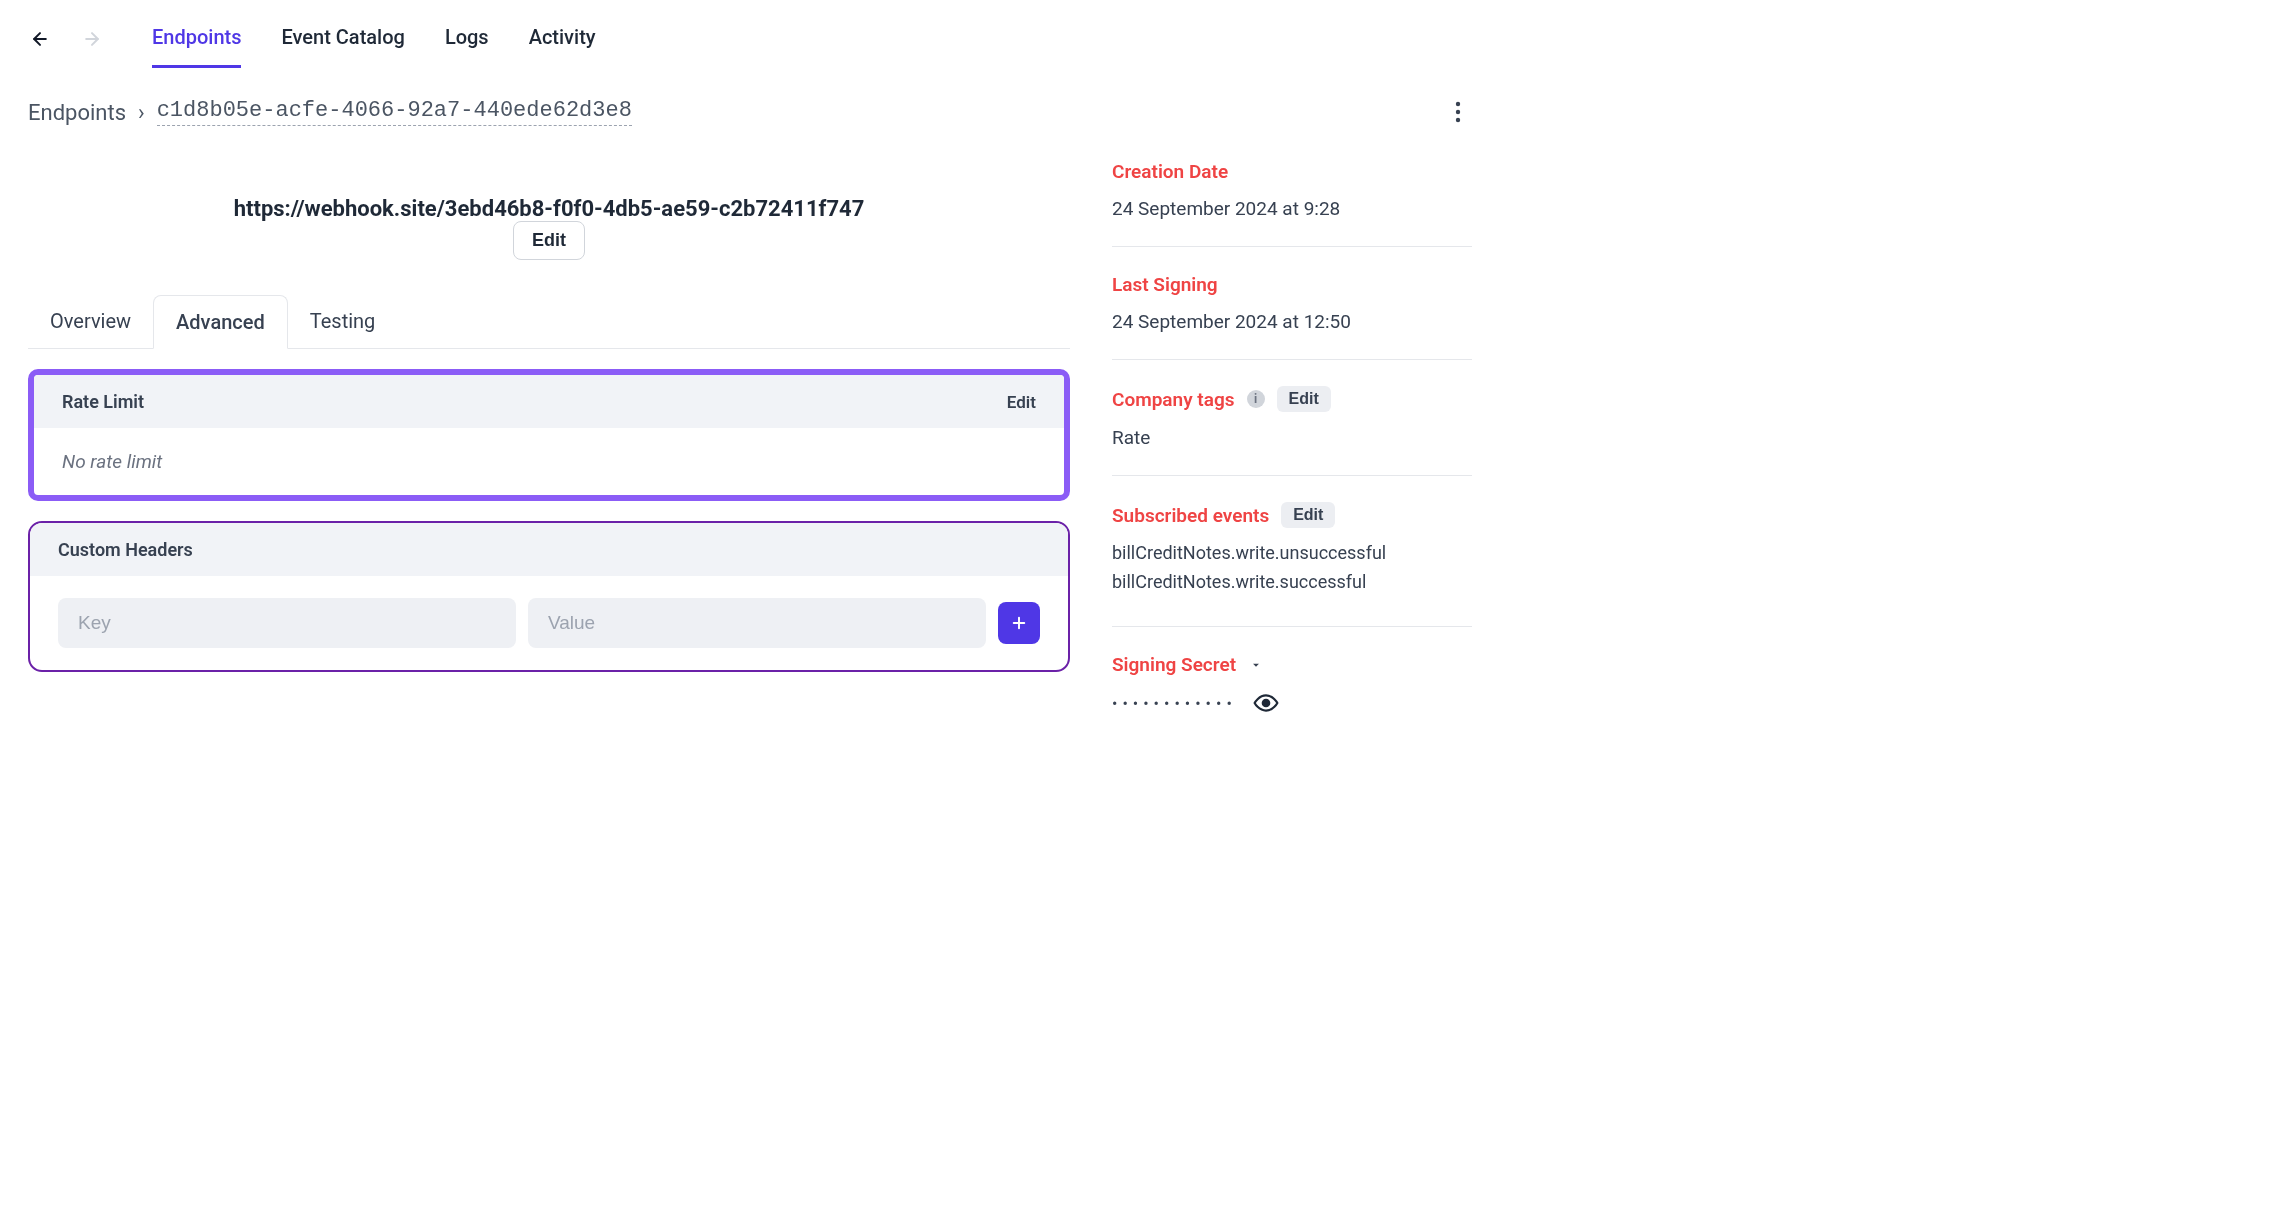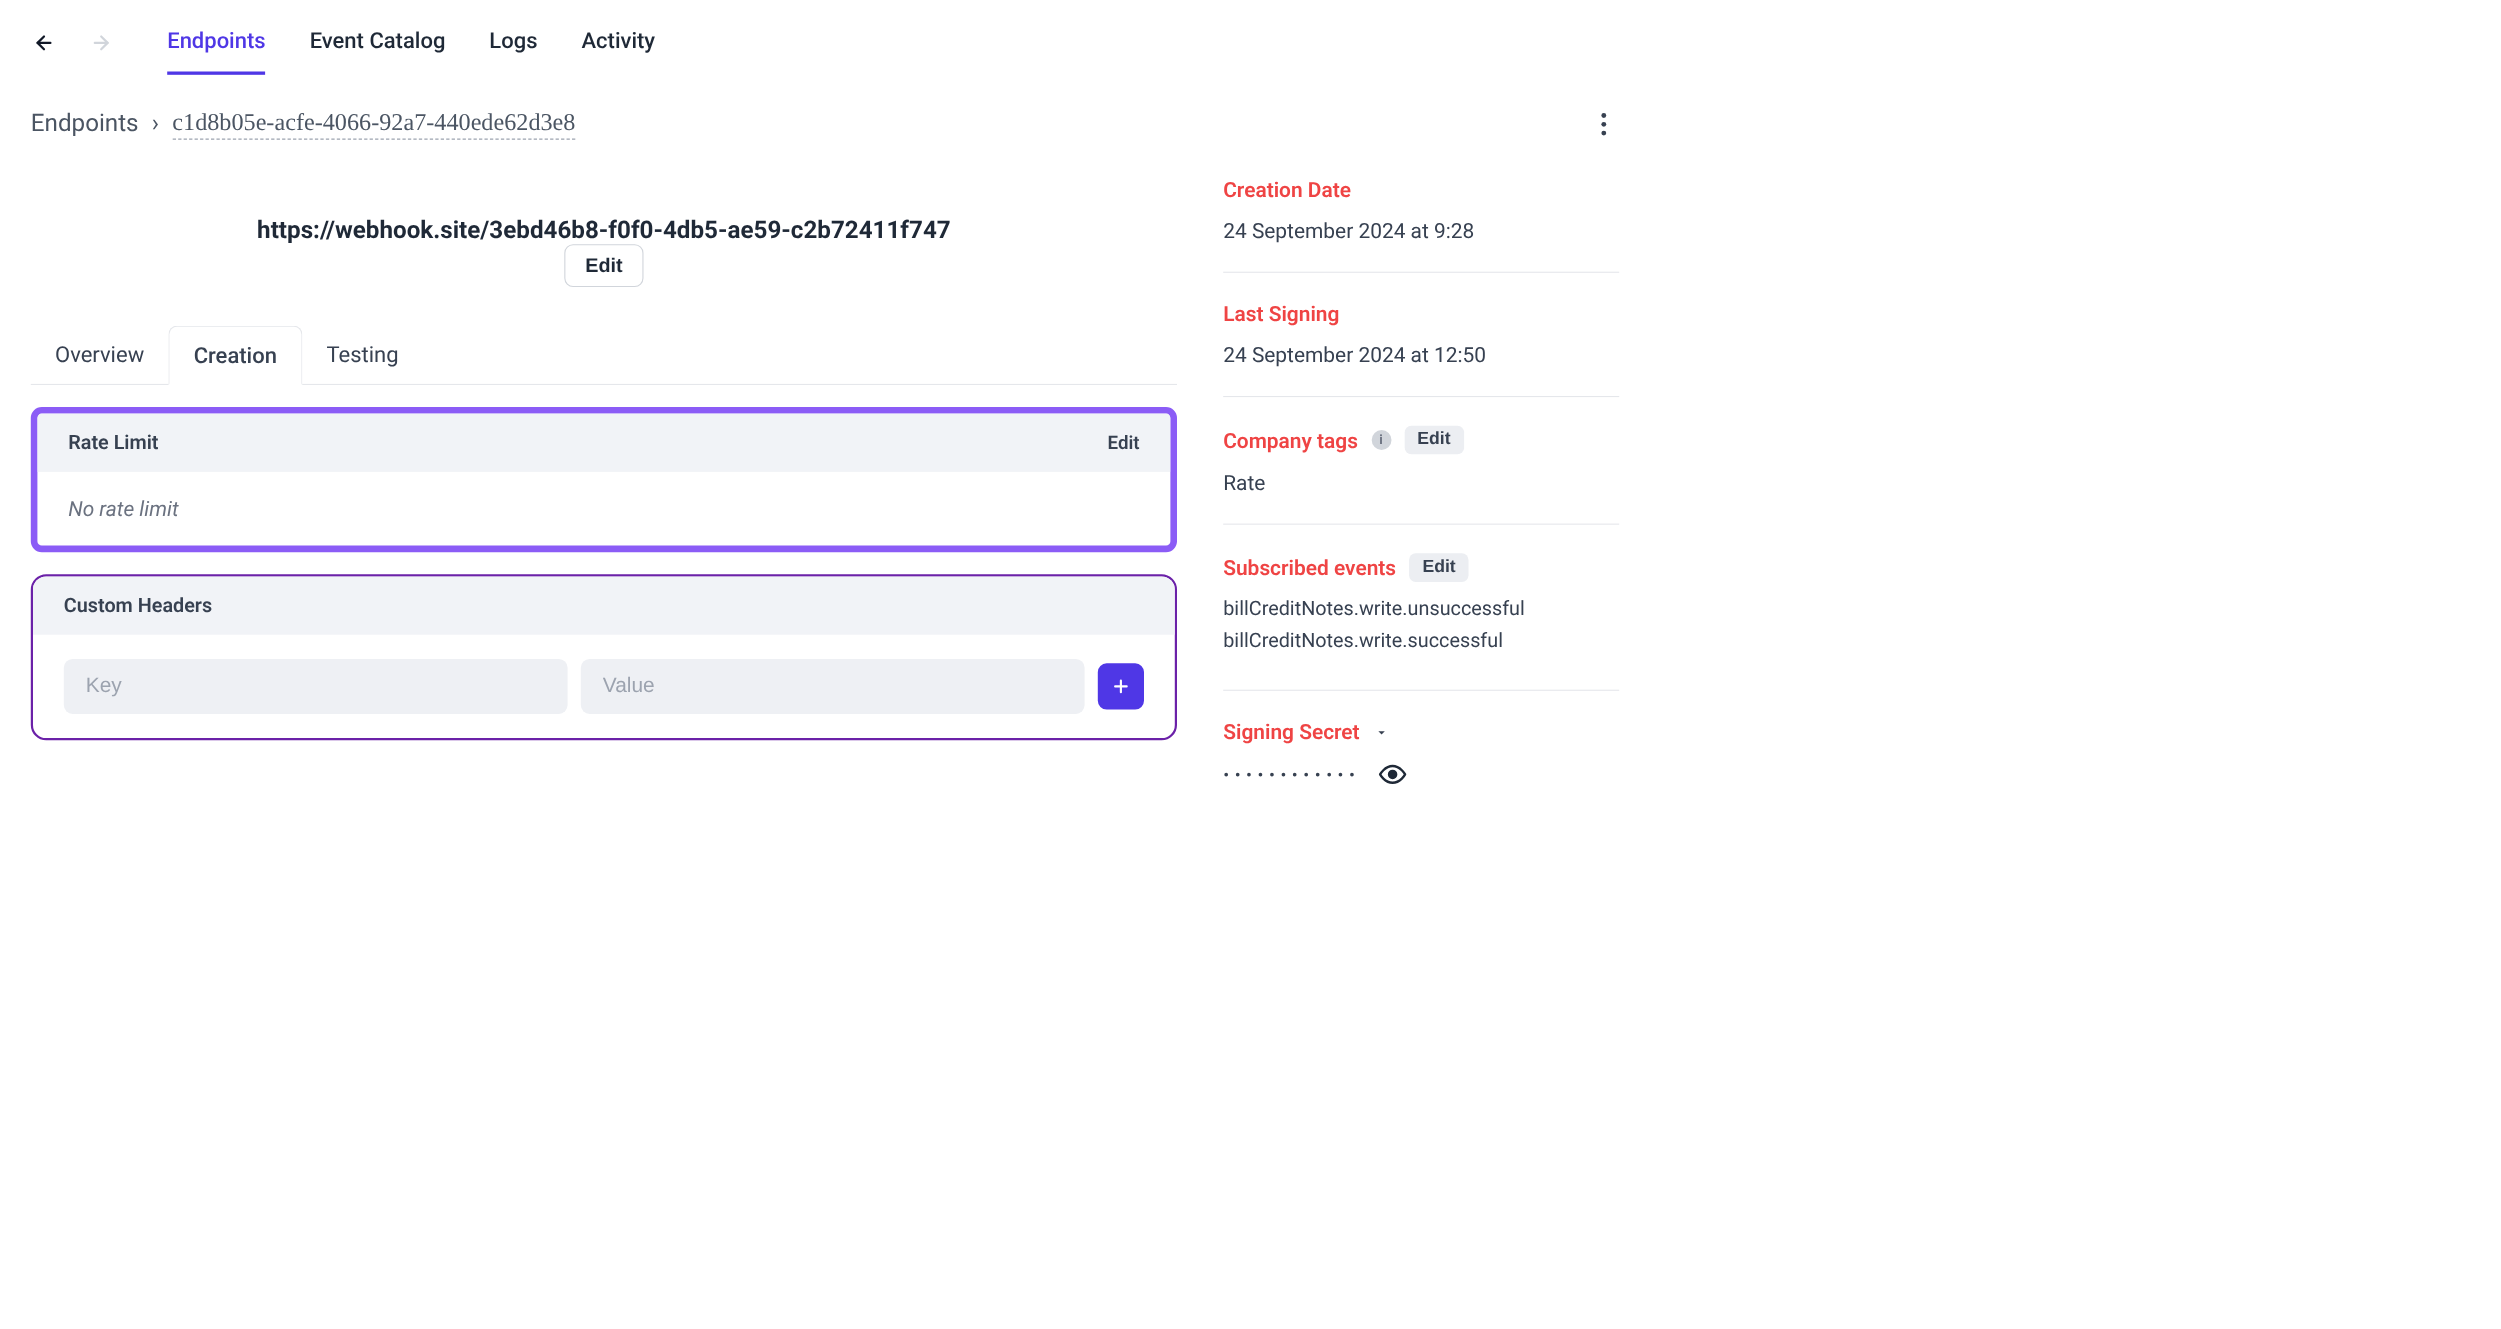--- a/index.html
+++ b/index.html
@@ -47,21 +47,21 @@
     margin-top: 30px;
   }
   .crumbs {
     display: flex;
     align-items: center;
     gap: 12px;
     font-size: 22px;
     color: #4b5563;
   }
   .crumb-id {
-    font-family: Liberation Serif, serif;
+    font-family: Liberation Mono, monospace;
     border-bottom: 1px dashed #9ca3af;
     padding-bottom: 2px;
   }
   .kebab {
     width: 28px; height: 28px;
     display:flex; align-items:center; justify-content:center;
     cursor:pointer;
   }
   
   .url-row {
@@ -263,21 +263,21 @@
 <div class="columns">
 
   <div class="left">
     <div class="url-row url-row-wrap">
       <div class="url">https://webhook.site/3ebd46b8-f0f0-4db5-ae59-c2b72411f747</div>
       <button class="btn-outline">Edit</button>
     </div>
 
     <div class="subtabs" style="margin-top:34px;">
       <div class="subtab">Overview</div>
-      <div class="subtab active">Creation</div>
+      <div class="subtab active">Advanced</div>
       <div class="subtab">Testing</div>
     </div>
 
     <div class="card">
       <div class="card-header">
         <span>Rate Limit</span>
         <span class="link-action">Edit</span>
       </div>
       <div class="card-body">
         <div class="nolimit">No rate limit</div>

